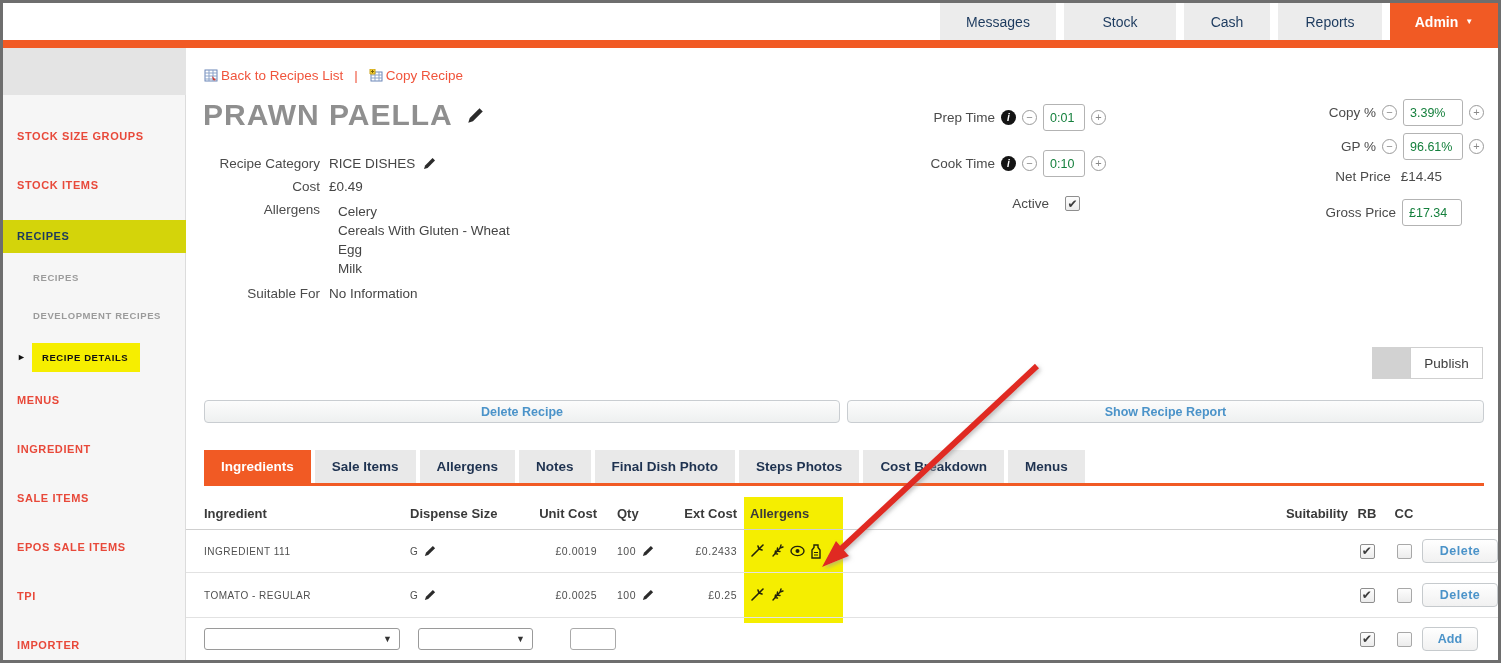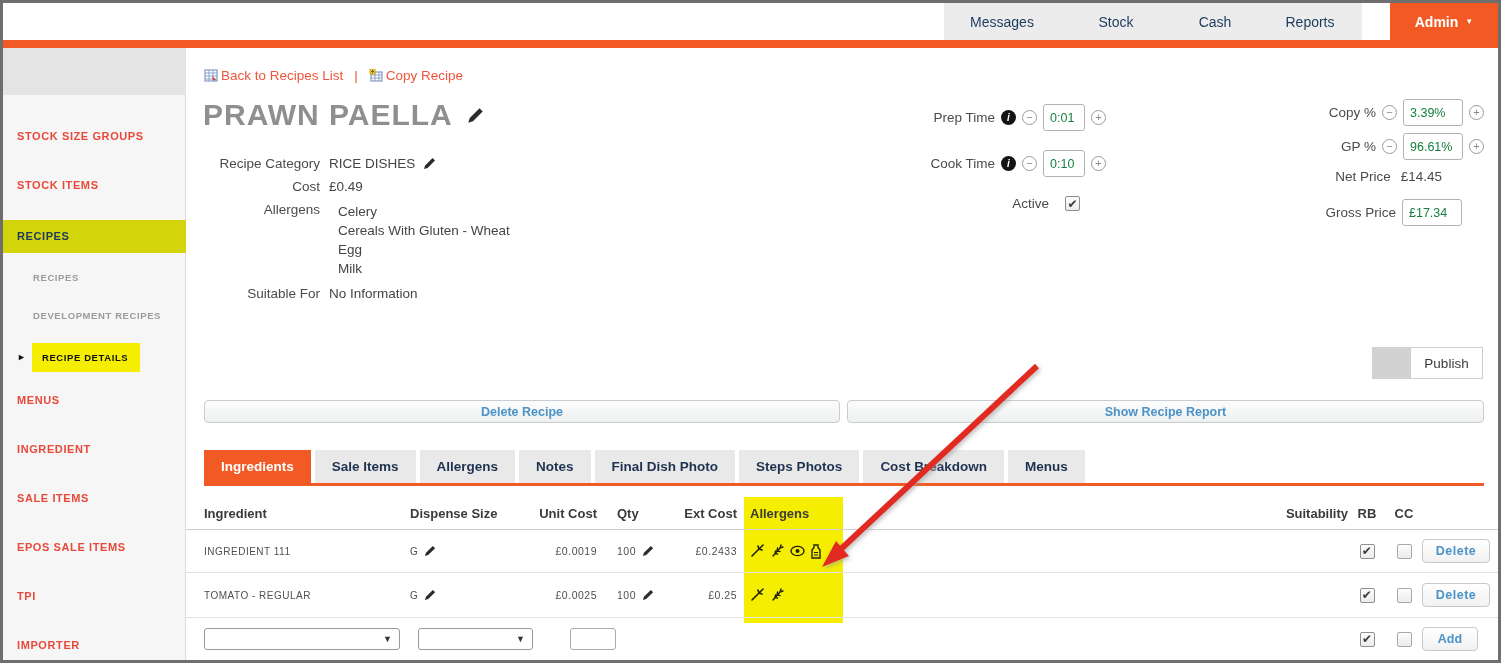--- a/index.html
+++ b/index.html
@@ -2,24 +2,24 @@
 <html><head>
 <meta charset="utf-8">
 <style>
   * { margin:0; padding:0; box-sizing:border-box; }
   body { font-family:"Liberation Sans","DejaVu Sans",sans-serif; background:#fff; }
   .page { position:relative; width:1501px; height:663px; border:3px solid #6e6e6e; background:#fff; overflow:hidden; }
   .inner { position:absolute; inset:0; }
 
   
   .topnav { position:absolute; left:0; top:0; width:1495px; height:37px; background:#fff; }
-  .navitems { position:absolute; right:0; top:0; height:37px; display:flex; gap:0; }
+  .navitems { position:absolute; right:0; top:0; height:37px; display:flex; gap:8px; }
   .navitem { height:37px; background:#ececec; color:#1c3a5e; font-size:14px; display:flex; align-items:center; justify-content:center; cursor:pointer; }
   .navitem.w1{width:116px}.navitem.w2{width:112px}.navitem.w3{width:86px}.navitem.w4{width:104px}
-  .navadmin { width:108px; height:37px; background:#f15a24; color:#fff; font-weight:bold; font-size:14px; display:flex; align-items:center; justify-content:center; gap:7px; cursor:pointer;margin-left:28px; }
+  .navadmin { width:108px; height:37px; background:#f15a24; color:#fff; font-weight:bold; font-size:14px; display:flex; align-items:center; justify-content:center; gap:7px; cursor:pointer; }
   .navadmin .caret { font-size:8px; line-height:1; }
   .orangebar { position:absolute; left:0; top:37px; width:1495px; height:8px; background:#f15a24; }
 
   
   .sidebar { position:absolute; left:0; top:45px; width:183px; bottom:0; background:#f6f6f6; border-right:1px solid #dcdcdc; }
   .side-topblock { position:absolute; left:0; top:0; width:183px; height:47px; background:#e4e4e4; }
   .sideitem { position:absolute; left:0; width:183px; font-size:11px; font-weight:bold; letter-spacing:.6px; color:#e8493a; padding-left:14px; cursor:pointer; }
   .sideitem.sub { font-size:9.5px; font-weight:bold; letter-spacing:.6px; color:#9b9b9b; padding-left:30px; }
   .sideitem.activeblock { background:#d4d40a; color:#1c3a5e; height:33px; line-height:33px; }
   .side-details { position:absolute; left:0; top:294px; height:30px; display:flex; align-items:center; cursor:pointer; }
@@ -71,21 +71,21 @@
   .trow { display:grid; grid-template-columns:206px 117px 70px 75px 65px 106px 1fr 72px 38px 36px 76px; align-items:center; padding-left:18px; position:relative; z-index:2; }
   .thead { height:33px; font-size:13px; font-weight:bold; color:#3a3a3a; border-bottom:1px solid #cfcfcf; }
   .tdata { border-bottom:1px solid #e2e2e2; font-size:10px; letter-spacing:.5px; color:#4f4f4f; }
   .r1 { height:43px; } .r2 { height:45px; } .r3 { height:42px; }
   .cr { text-align:right; }
   .cqty { padding-left:20px; }
   .callerg { padding-left:13px; display:flex; gap:6px; align-items:center; }
   .money { font-size:10.5px; color:#4f4f4f; }
   .cellflex { display:flex; align-items:center; gap:6px; }
   .ccenter { display:flex; justify-content:center; }
-  .smallbtn { width:68px; height:24px; border:1px solid #c6cacd; border-radius:4px; background:linear-gradient(#fff,#f1f1f1); color:#4b93c9; font-size:12.5px; font-weight:bold; display:flex; align-items:center; justify-content:center; cursor:pointer; }
+  .smallbtn { width:76px; height:24px; border:1px solid #c6cacd; border-radius:4px; background:linear-gradient(#fff,#f1f1f1); color:#4b93c9; font-size:12.5px; font-weight:bold; display:flex; align-items:center; justify-content:center; cursor:pointer; }
   .smallbtn.add { width:56px; }
   .selectbox { height:22px; border:1px solid #9a9a9a; border-radius:3px; background:#fff; position:relative; cursor:pointer; }
   .selectbox .caret { position:absolute; right:7px; top:5px; font-size:9px; color:#333; }
   .sel1 { width:196px; } .sel2 { width:115px; margin-left:18px; }
   .qtyinput { width:46px; height:22px; border:1px solid #aaa; border-radius:3px; margin-left:25px; }
 
   .pencil { display:inline-block; }
   .arrowsvg { position:absolute; inset:0; z-index:10; pointer-events:none; }
 </style>
 </head>

